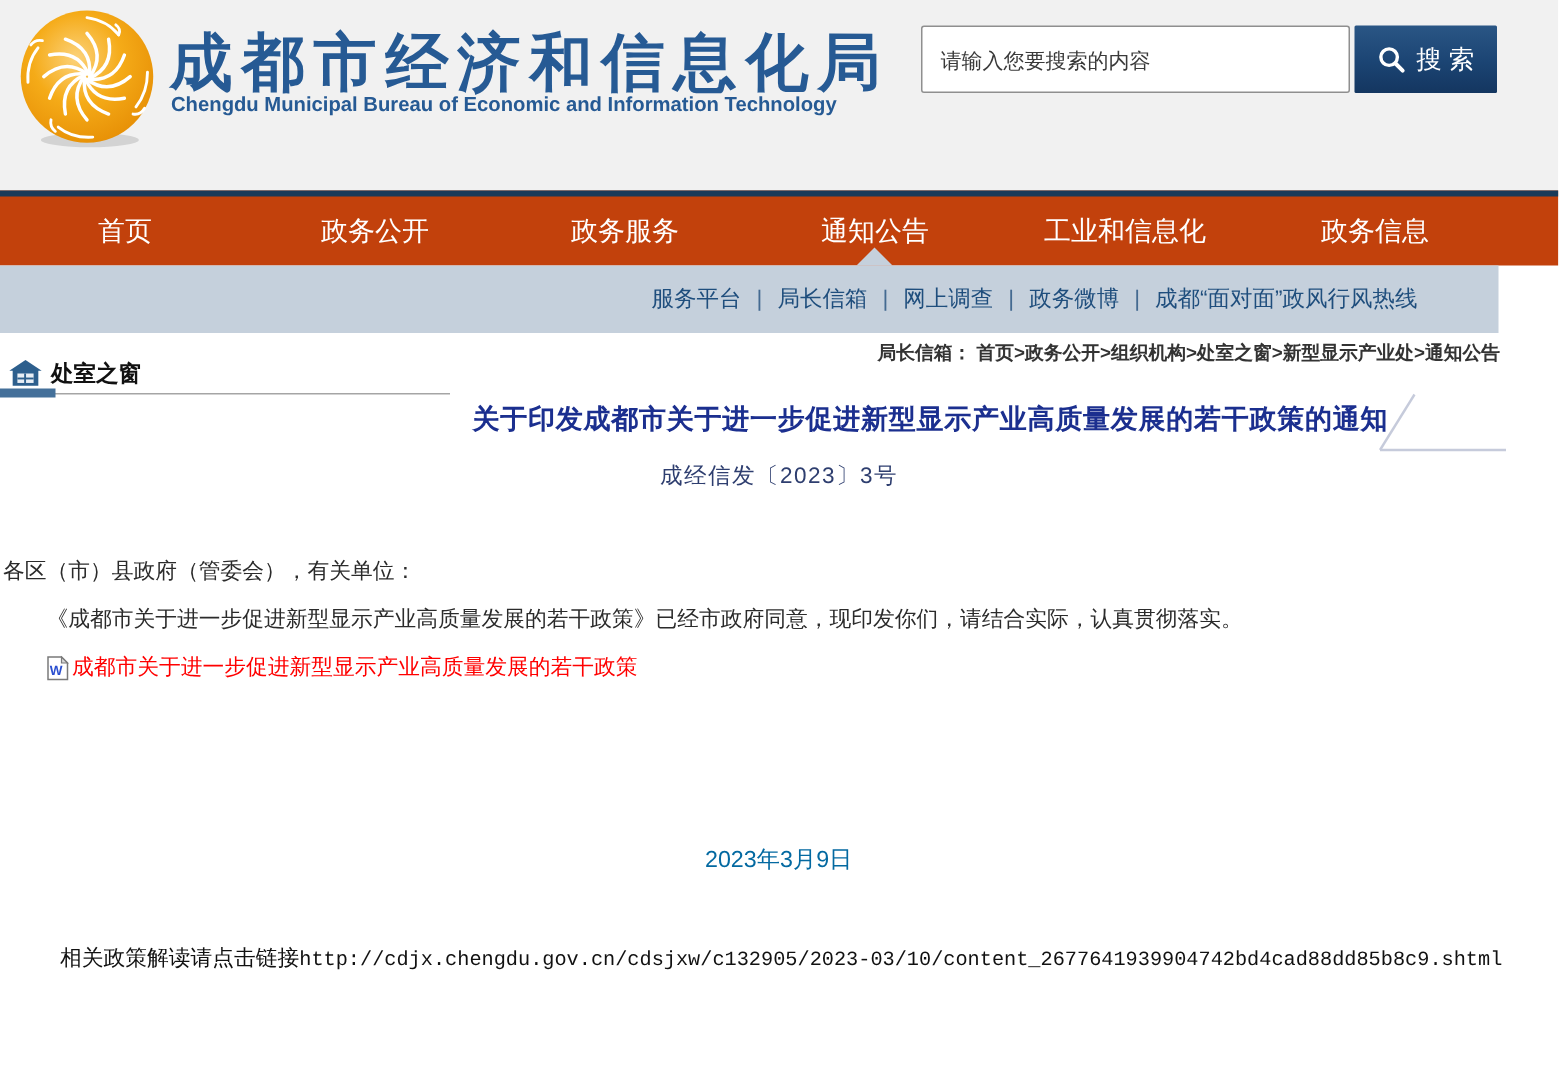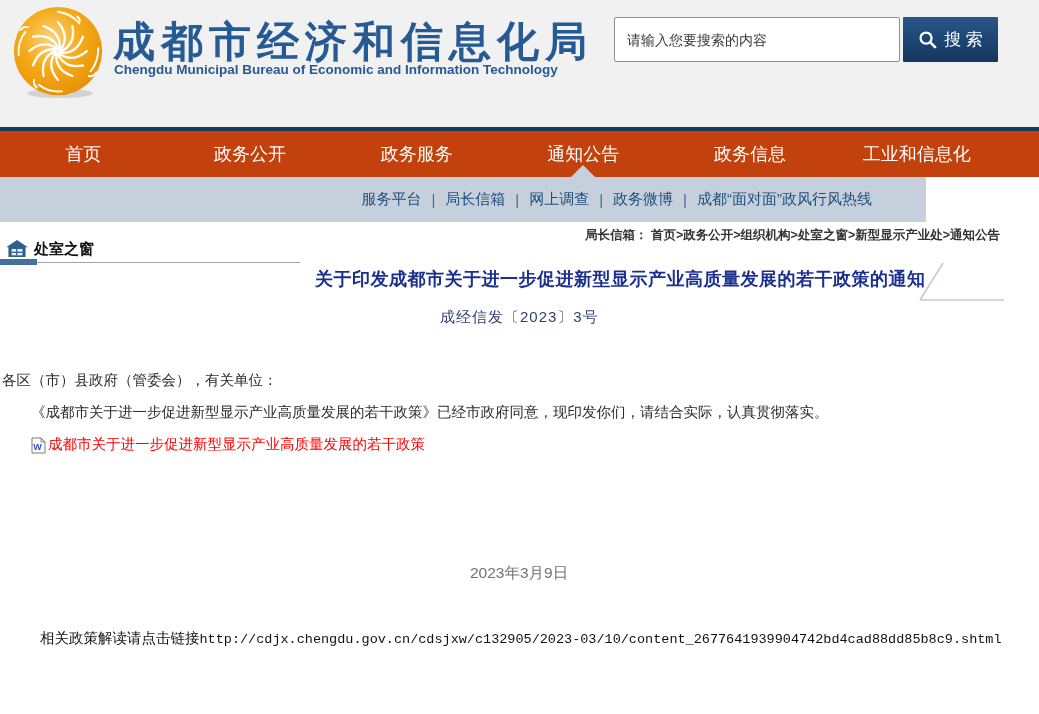--- a/index.html
+++ b/index.html
@@ -30,21 +30,21 @@
   .nav { position:absolute; left:0; top:127px; width:1039px; height:50px; background:#c2410c;
          border-top:4px solid #1a3a59; }
   .nav-inner { position:absolute; left:0; top:0; width:1000px; height:46px; display:flex; }
   .nav-item { flex:1; display:flex; align-items:center; justify-content:center; color:#ffffff;
               font-size:18px; cursor:pointer; white-space:nowrap; }
   .nav-arrow { position:absolute; left:571px; top:165px; width:0; height:0;
                border-left:12px solid transparent; border-right:12px solid transparent;
                border-bottom:12px solid #c5d0dc; }
 
   
-  .subnav { position:absolute; left:0; top:177px; width:926px; height:45px; background:#c5d0dc;
+  .subnav { position:absolute; left:0; top:177px; width:999px; height:45px; background:#c5d0dc;
             display:flex; align-items:center; justify-content:flex-end; padding-right:54px;
             font-size:15px; color:#1f4e7d; }
   .subnav-item { cursor:pointer; white-space:nowrap; }
   .subnav-sep { margin:0 10px; color:#446a91; }
 
   
   .breadcrumb { position:absolute; left:0; top:227px; width:1000px; text-align:right;
                 font-size:12.5px; font-weight:bold; color:#333; white-space:nowrap; }
   .breadcrumb .trail { cursor:pointer; }
 
@@ -60,21 +60,21 @@
   .art-deco { position:absolute; left:912px; top:258px; width:125px; height:46px; }
   .doc-number { position:absolute; left:440px; top:308px; font-size:15px; color:#2e3e6f; letter-spacing:1px; }
   .salutation { position:absolute; left:2px; top:371px; font-size:14.5px; color:#2b2b2b; }
   .body-par { position:absolute; left:31px; top:403px; font-size:14.5px; color:#2b2b2b; }
   .attach { position:absolute; left:31px; top:435px; font-size:14.5px; color:#ff0000; cursor:pointer;
             display:flex; align-items:center; text-decoration:none; }
   .attach .wicon { width:15px; height:17px; margin-right:2px; flex:none; }
   .attach .attach-label { border-bottom:1px solid rgba(255,0,0,0); }
   .signs { position:absolute; left:340px; top:531px; font-size:15.5px; color:#222; white-space:nowrap; }
   .signs .s2 { margin-left:60px; }
-  .date-line { position:absolute; left:470px; top:563px; font-size:15.5px; color:#737373; }
+  .date-line { position:absolute; left:470px; top:563px; font-size:15.5px; color:#0369a1; }
   .related { position:absolute; left:40px; top:629px; white-space:nowrap; font-size:14.5px; color:#111; }
   .related .url { font-family:"Liberation Mono","DejaVu Sans Mono",monospace; font-size:13.5px;
                   color:#111; cursor:pointer; }
 </style>
 </head>
 <body>
 
 <div id="page">
 
   <div class="header">
@@ -120,22 +120,22 @@
       <span>搜 索</span>
     </button>
   </div>
 
   <div class="nav">
     <div class="nav-inner">
       <div class="nav-item">首页</div>
       <div class="nav-item">政务公开</div>
       <div class="nav-item">政务服务</div>
       <div class="nav-item">通知公告</div>
+      <div class="nav-item">工业和信息化</div>
       <div class="nav-item">政务信息</div>
-      <div class="nav-item">工业和信息化</div>
     </div>
   </div>
   <div class="nav-arrow"></div>
 
   <div class="subnav">
     <span class="subnav-item">服务平台</span>
     <span class="subnav-sep">|</span>
     <span class="subnav-item">局长信箱</span>
     <span class="subnav-sep">|</span>
     <span class="subnav-item">网上调查</span>

